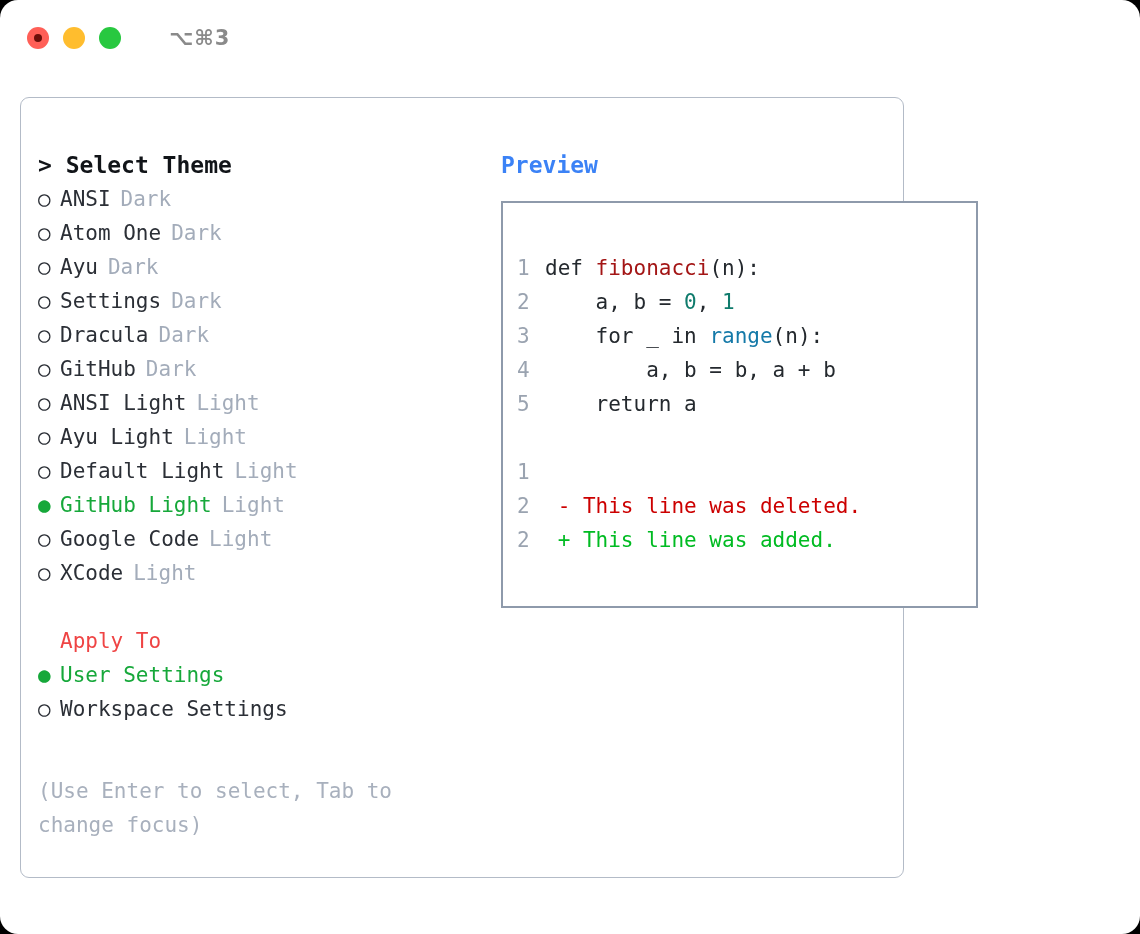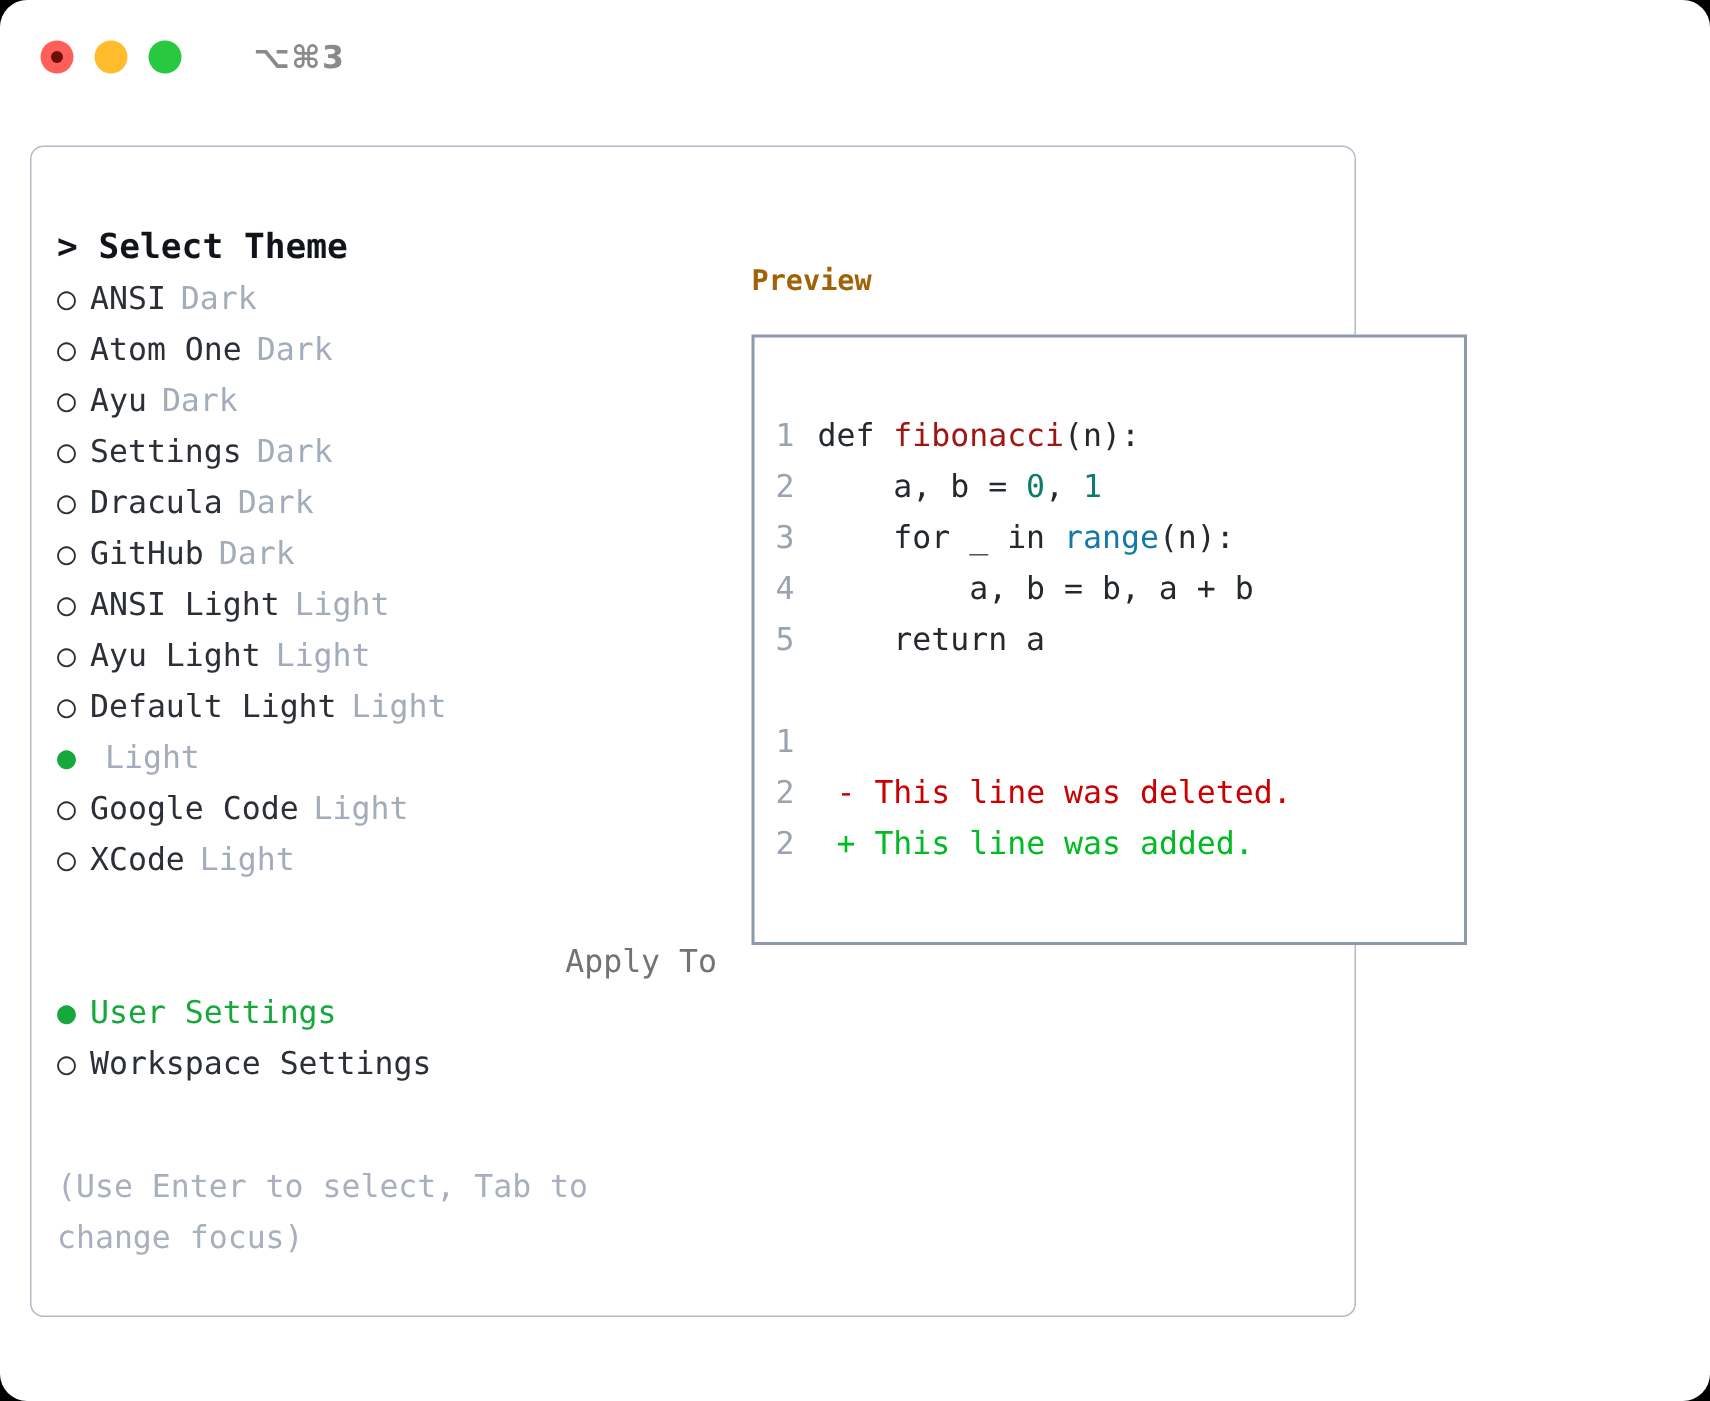--- a/index.html
+++ b/index.html
@@ -113,47 +113,45 @@
   .opt-row.selected .bullet { color: #16a83a; }
   .opt-label { color: #2b2f36; }
   .opt-row.selected .opt-label { color: #16a83a; }
   .opt-tag {
     color: #a3acba;
     margin-left: 10px;
   }
   .spacer-row { height: 34px; }
   .apply-head {
     font-size: 21px;
-    color: #737373;
+    color: #ef4444;
     line-height: 34px;
     padding-left: 22px;
     white-space: pre;
-    text-align: right;
   }
   .hint {
     margin-top: 48px;
     font-size: 21px;
     line-height: 34px;
     color: #a8b0bd;
     width: 420px;
   }
   
   .right-col {
     position: absolute;
     left: 480px;
     top: 50px;
     width: 500px;
   }
   .preview-head {
-    font-size: 19px;
+    font-size: 23px;
     font-weight: 700;
-    color: #a16207;
-    line-height: 34px;
-    white-space: pre;
-    margin-top: 22px;
+    color: #3b82f6;
+    line-height: 34px;
+    white-space: pre;
   }
   .preview-box {
     margin-top: 19px;
     width: 477px;
     height: 407px;
     border: 2px solid #8e9aab;
     box-sizing: border-box;
     background: #ffffff;
     position: relative;
   }
@@ -206,21 +204,21 @@
         <div id="theme-list">
             <div class="opt-row"><span class="bullet">○</span><span class="opt-label">ANSI</span><span class="opt-tag">Dark</span></div>
             <div class="opt-row"><span class="bullet">○</span><span class="opt-label">Atom One</span><span class="opt-tag">Dark</span></div>
             <div class="opt-row"><span class="bullet">○</span><span class="opt-label">Ayu</span><span class="opt-tag">Dark</span></div>
             <div class="opt-row"><span class="bullet">○</span><span class="opt-label">Settings</span><span class="opt-tag">Dark</span></div>
             <div class="opt-row"><span class="bullet">○</span><span class="opt-label">Dracula</span><span class="opt-tag">Dark</span></div>
             <div class="opt-row"><span class="bullet">○</span><span class="opt-label">GitHub</span><span class="opt-tag">Dark</span></div>
             <div class="opt-row"><span class="bullet">○</span><span class="opt-label">ANSI Light</span><span class="opt-tag">Light</span></div>
             <div class="opt-row"><span class="bullet">○</span><span class="opt-label">Ayu Light</span><span class="opt-tag">Light</span></div>
             <div class="opt-row"><span class="bullet">○</span><span class="opt-label">Default Light</span><span class="opt-tag">Light</span></div>
-            <div class="opt-row selected"><span class="bullet">●</span><span class="opt-tag">Light</span></div>
+            <div class="opt-row selected"><span class="bullet">●</span><span class="opt-label">GitHub Light</span><span class="opt-tag">Light</span></div>
             <div class="opt-row"><span class="bullet">○</span><span class="opt-label">Google Code</span><span class="opt-tag">Light</span></div>
             <div class="opt-row"><span class="bullet">○</span><span class="opt-label">XCode</span><span class="opt-tag">Light</span></div>
           </div>
 
         <div class="spacer-row"></div>
 
         <div class="apply-head">Apply To</div>
         <div id="apply-list">
             <div class="opt-row selected"><span class="bullet">●</span><span class="opt-label">User Settings</span></div>
             <div class="opt-row"><span class="bullet">○</span><span class="opt-label">Workspace Settings</span></div>

